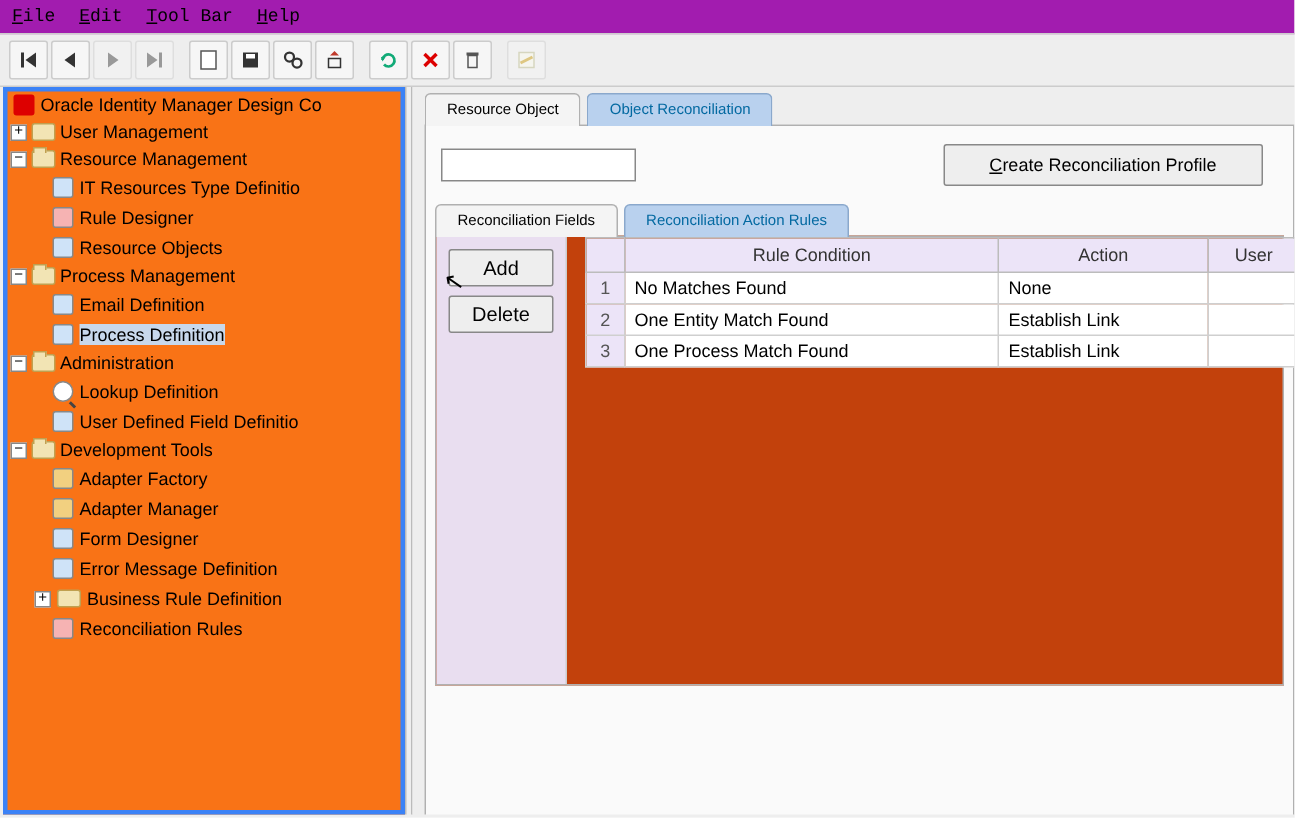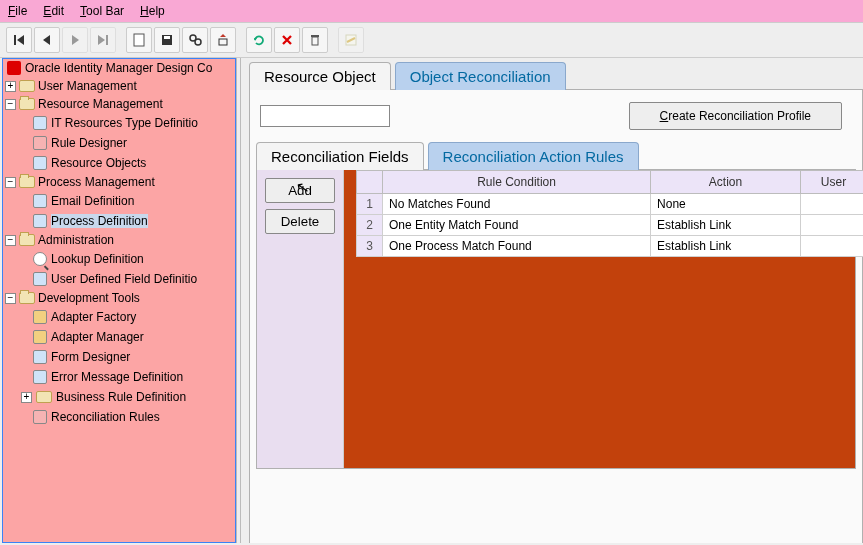--- a/index.html
+++ b/index.html
@@ -9,22 +9,23 @@
     background: #eeeeee;
     width: 863px;
     height: 545px;
     overflow: hidden;
     position: relative;
   }
   .menubar {
     display: flex;
     gap: 16px;
     padding: 4px 8px;
-    background: #f9a8d4;
+    background: #a21caf;
     border-bottom: 1px solid #ccc;
+    font-family: Liberation Mono, monospace;
   }
   .menubar span { cursor: default; }
   .menubar span u { text-decoration: underline; }
   .toolbar {
     display: flex;
     gap: 2px;
     padding: 4px 6px;
     background: #eeeeee;
     border-bottom: 1px solid #ccc;
     align-items: center;
@@ -37,24 +38,24 @@
     border-radius: 2px;
     cursor: pointer;
   }
   .tbtn.disabled { opacity: .45; cursor: default; }
   .tsep { width: 6px; }
   .main-area {
     display: flex;
     height: calc(100% - 60px);
   }
   .tree-panel {
-    width: 234px;
-    border: 1px solid #3b82f6;
+    width: 268px;
+    border: 3px solid #3b82f6;
     margin: 0 0 0 2px;
-    background: #fca5a5;
+    background: #f97316;
     overflow: hidden;
     font-size: 12px;
   }
   .tree-root {
     display: flex;
     align-items: center;
     gap: 4px;
     padding: 2px 4px;
     white-space: nowrap;
   }
@@ -124,21 +125,21 @@
     gap: 4px;
   }
   .tab {
     padding: 5px 14px;
     background: #f4f4f4;
     border: 1px solid #b0b0b0;
     border-bottom: none;
     border-top-left-radius: 4px;
     border-top-right-radius: 4px;
     cursor: pointer;
-    font-size: 15px;
+    font-size: 10px;
   }
   .tab.active {
     background: #b9d1ee;
     color: #0369a1;
     border-color: #8aa8cc;
   }
   .tab-content {
     border: 1px solid #b0b0b0;
     background: #fafafa;
     margin-top: -1px;

